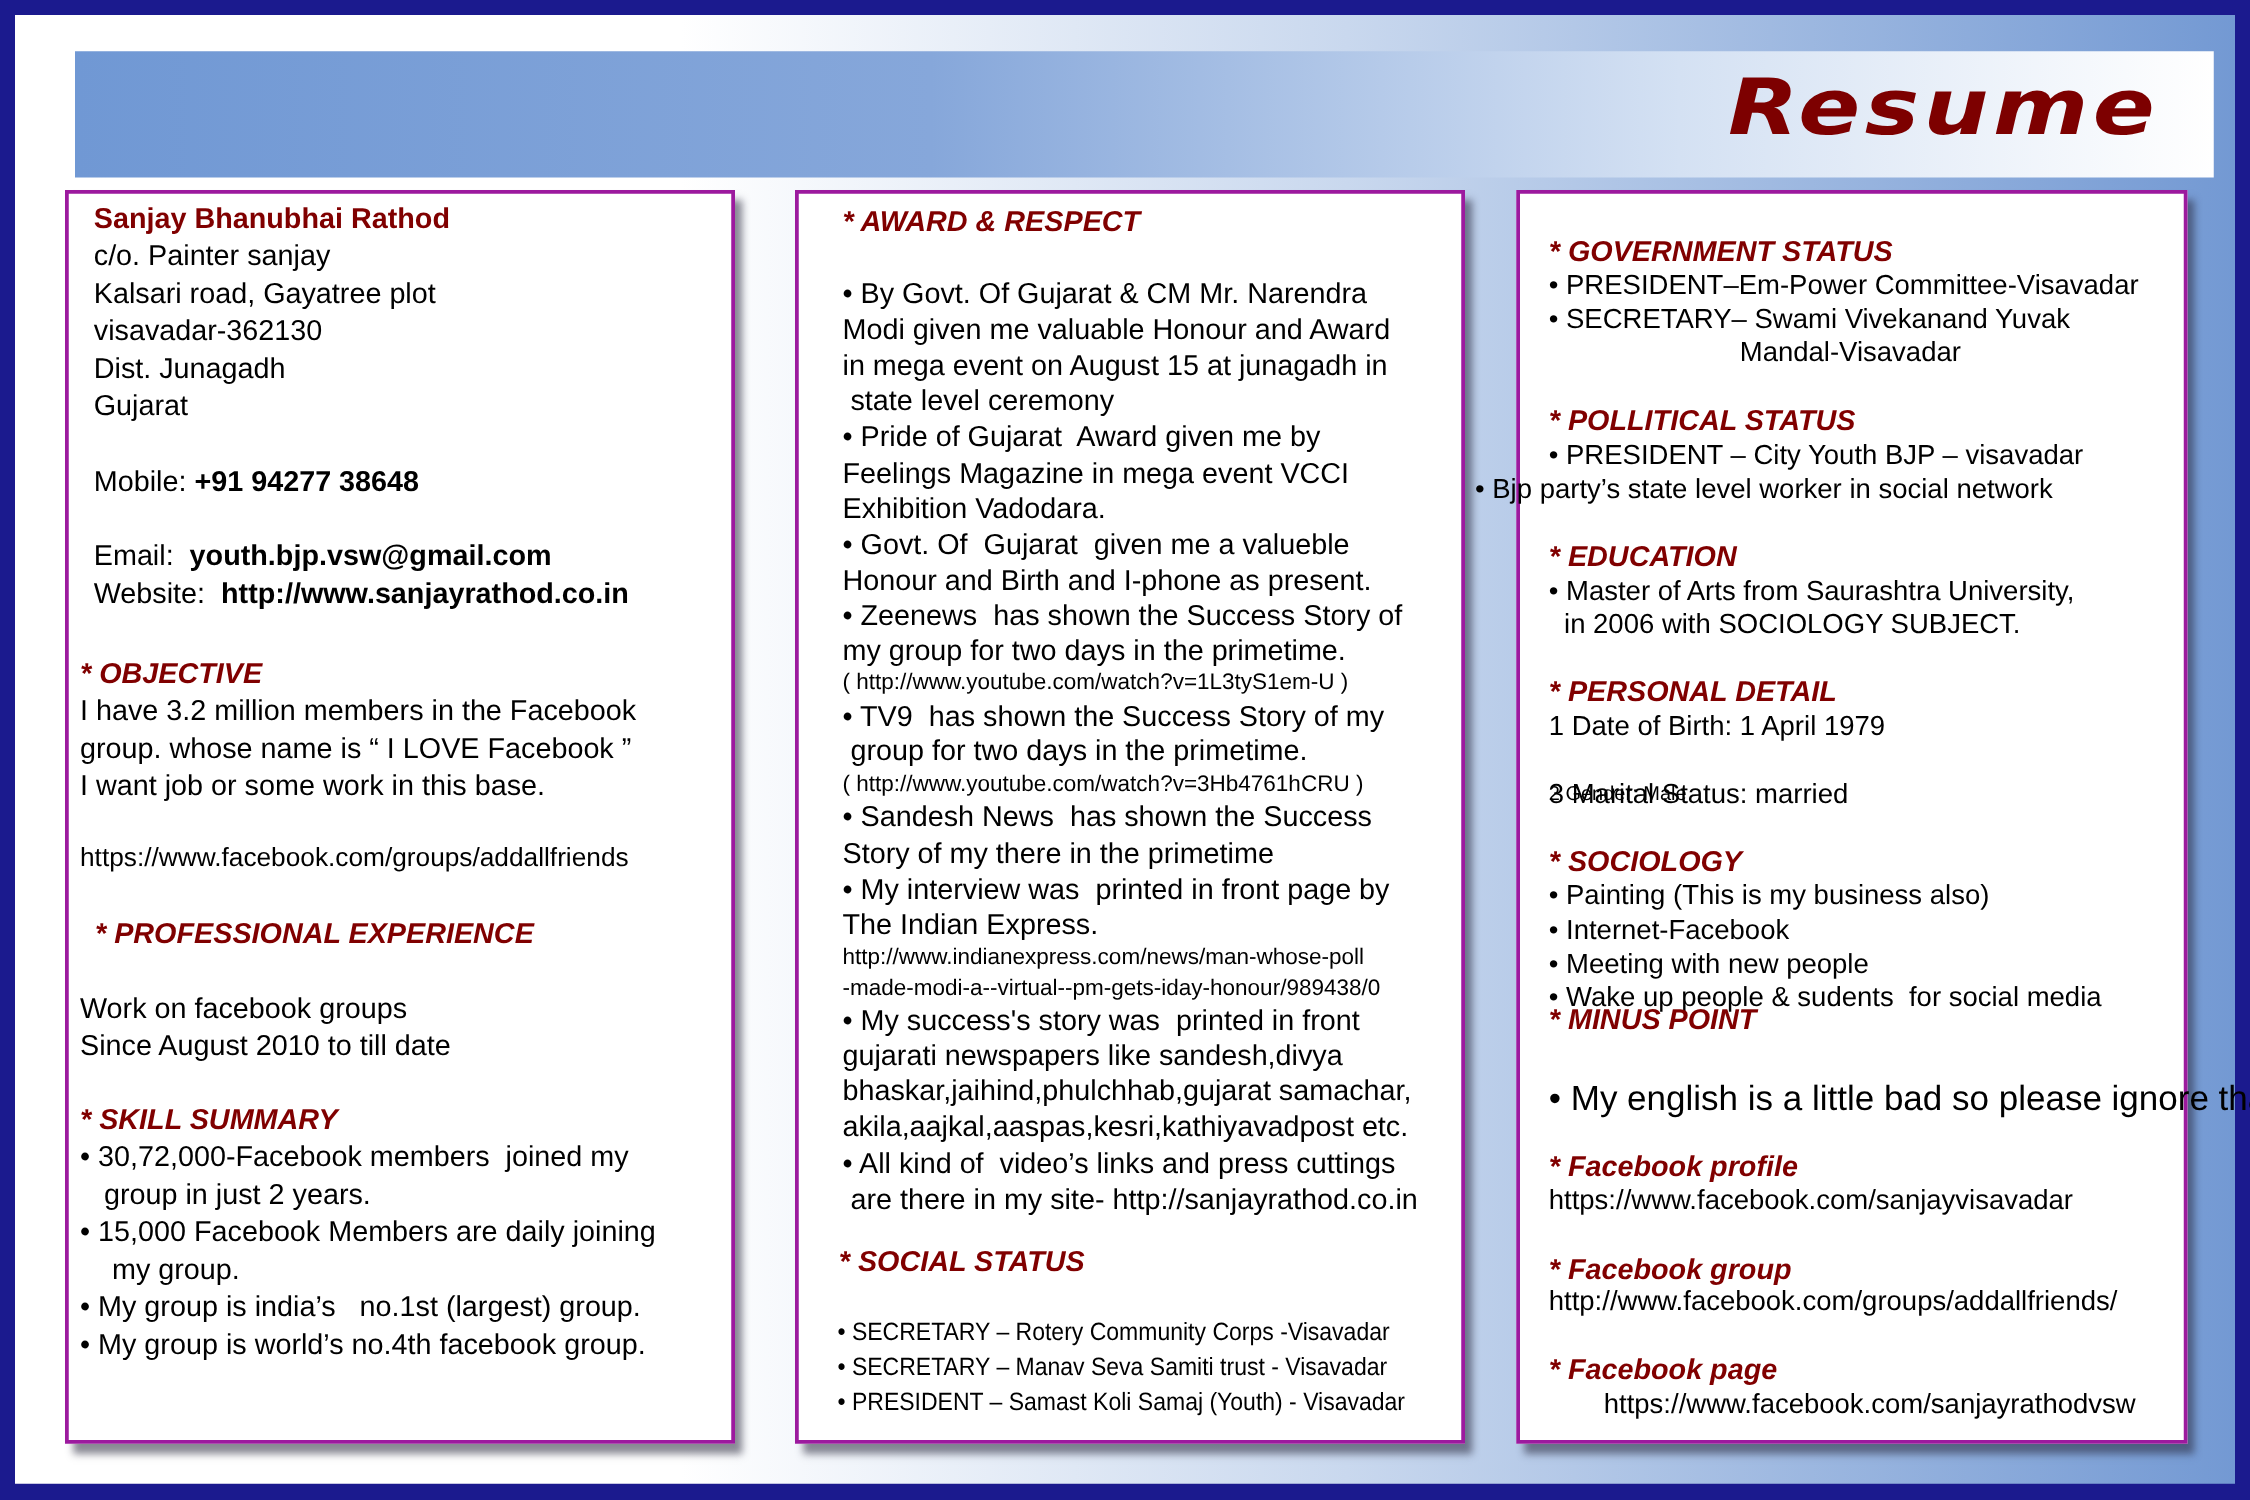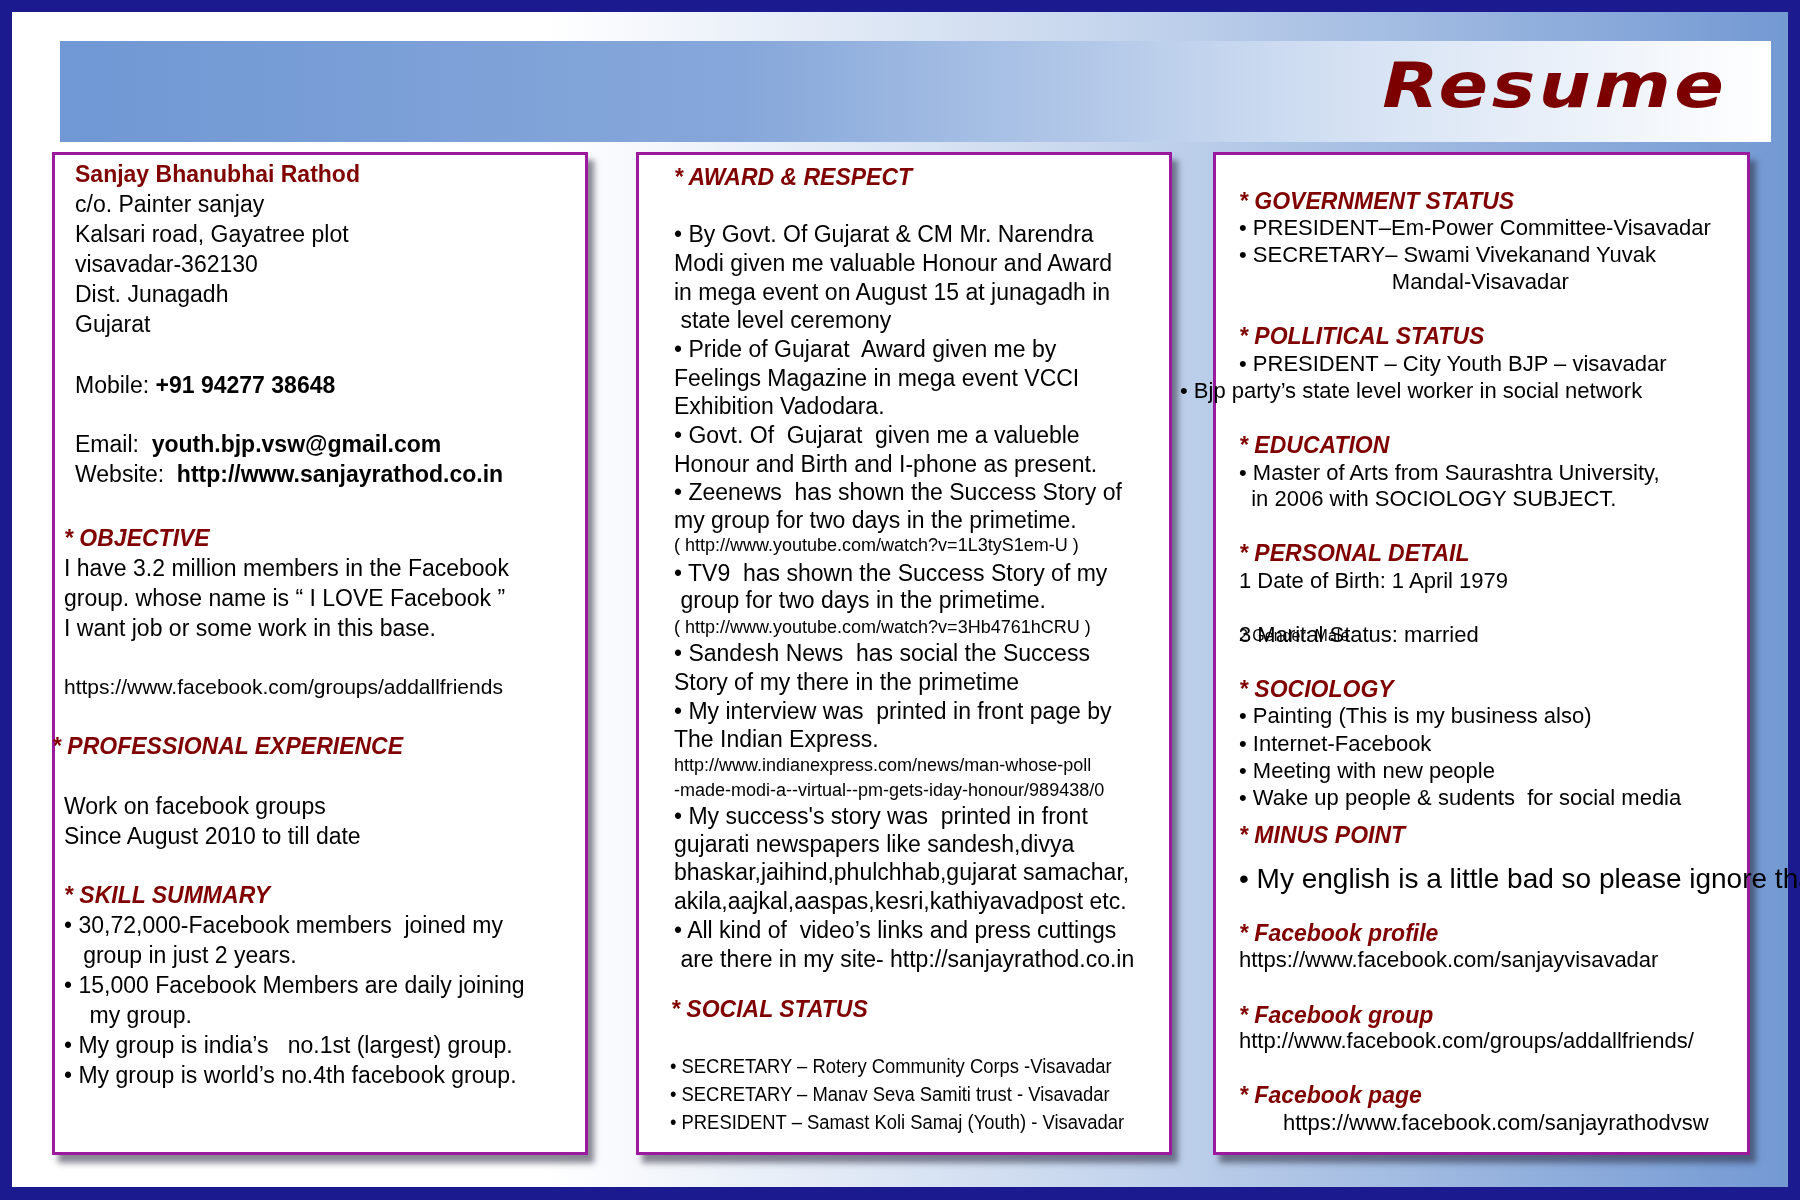--- a/index.html
+++ b/index.html
@@ -71,21 +71,21 @@
 
 <div>
   <div class="ln h" style="left:64px;top:523px">* OBJECTIVE</div>
   <div class="ln" style="left:64px;top:553px">I have 3.2 million members in the Facebook</div>
   <div class="ln" style="left:64px;top:583px">group. whose name is “ I LOVE Facebook ”</div>
   <div class="ln" style="left:64px;top:613px">I want job or some work in this base.</div>
   <div class="ln" style="left:64px;top:672px;font-size:21px">https://www.facebook.com/groups/addallfriends</div>
 </div>
 
 <div>
-  <div class="ln h" style="left:52px;top:731px">* PROFESSIONAL EXPERIENCE</div>
+  <div class="ln h" style="left:76px;top:731px">* PROFESSIONAL EXPERIENCE</div>
   <div class="ln" style="left:64px;top:791px">Work on facebook groups</div>
   <div class="ln" style="left:64px;top:821px">Since August 2010 to till date</div>
 </div>
 
 <div>
   <div class="ln h" style="left:64px;top:880px">* SKILL SUMMARY</div>
   <div class="ln" style="left:64px;top:910px">• 30,72,000-Facebook members  joined my</div>
   <div class="ln" style="left:64px;top:940px">   group in just 2 years.</div>
   <div class="ln" style="left:64px;top:970px">• 15,000 Facebook Members are daily joining</div>
   <div class="ln" style="left:64px;top:1000px">    my group.</div>
@@ -104,21 +104,21 @@
   <div class="ln" style="left:674px;top:363px">Feelings Magazine in mega event VCCI</div>
   <div class="ln" style="left:674px;top:391px">Exhibition Vadodara.</div>
   <div class="ln" style="left:674px;top:420px">• Govt. Of  Gujarat  given me a valueble</div>
   <div class="ln" style="left:674px;top:449px">Honour and Birth and I-phone as present.</div>
   <div class="ln" style="left:674px;top:477px">• Zeenews  has shown the Success Story of</div>
   <div class="ln" style="left:674px;top:505px">my group for two days in the primetime.</div>
   <div class="ln small" style="left:674px;top:530px">( http://www.youtube.com/watch?v=1L3tyS1em-U )</div>
   <div class="ln" style="left:674px;top:558px">• TV9  has shown the Success Story of my</div>
   <div class="ln" style="left:674px;top:585px"> group for two days in the primetime.</div>
   <div class="ln small" style="left:674px;top:612px">( http://www.youtube.com/watch?v=3Hb4761hCRU )</div>
-  <div class="ln" style="left:674px;top:638px">• Sandesh News  has social the Success</div>
+  <div class="ln" style="left:674px;top:638px">• Sandesh News  has shown the Success</div>
   <div class="ln" style="left:674px;top:667px">Story of my there in the primetime</div>
   <div class="ln" style="left:674px;top:696px">• My interview was  printed in front page by</div>
   <div class="ln" style="left:674px;top:724px">The Indian Express.</div>
   <div class="ln small" style="left:674px;top:750px">http://www.indianexpress.com/news/man-whose-poll</div>
   <div class="ln small" style="left:674px;top:775px">-made-modi-a--virtual--pm-gets-iday-honour/989438/0</div>
   <div class="ln" style="left:674px;top:801px">• My success's story was  printed in front</div>
   <div class="ln" style="left:674px;top:829px">gujarati newspapers like sandesh,divya</div>
   <div class="ln" style="left:674px;top:857px">bhaskar,jaihind,phulchhab,gujarat samachar,</div>
   <div class="ln" style="left:674px;top:886px">akila,aajkal,aaspas,kesri,kathiyavadpost etc.</div>
   <div class="ln" style="left:674px;top:915px">• All kind of  video’s links and press cuttings</div>
@@ -161,21 +161,21 @@
 
 <div>
   <div class="ln h" style="left:1239px;top:674px">* SOCIOLOGY</div>
   <div class="ln" style="left:1239px;top:701px;font-size:22px">• Painting (This is my business also)</div>
   <div class="ln" style="left:1239px;top:729px;font-size:22px">• Internet-Facebook</div>
   <div class="ln" style="left:1239px;top:756px;font-size:22px">• Meeting with new people</div>
   <div class="ln" style="left:1239px;top:783px;font-size:22px">• Wake up people &amp; sudents  for social media</div>
 </div>
 
 <div>
-  <div class="ln h" style="left:1239px;top:820px">* MINUS POINT</div>
+  <div class="ln h" style="left:1239px;top:800px">* MINUS POINT</div>
   <div class="ln" style="left:1239px;top:864px;font-size:28px">• My english is a little bad so please ignore that.</div>
 </div>
 
 <div>
   <div class="ln h" style="left:1239px;top:918px">* Facebook profile</div>
   <div class="ln" style="left:1239px;top:945px;font-size:22px">https://www.facebook.com/sanjayvisavadar</div>
 </div>
 
 <div>
   <div class="ln h" style="left:1239px;top:1000px">* Facebook group</div>

